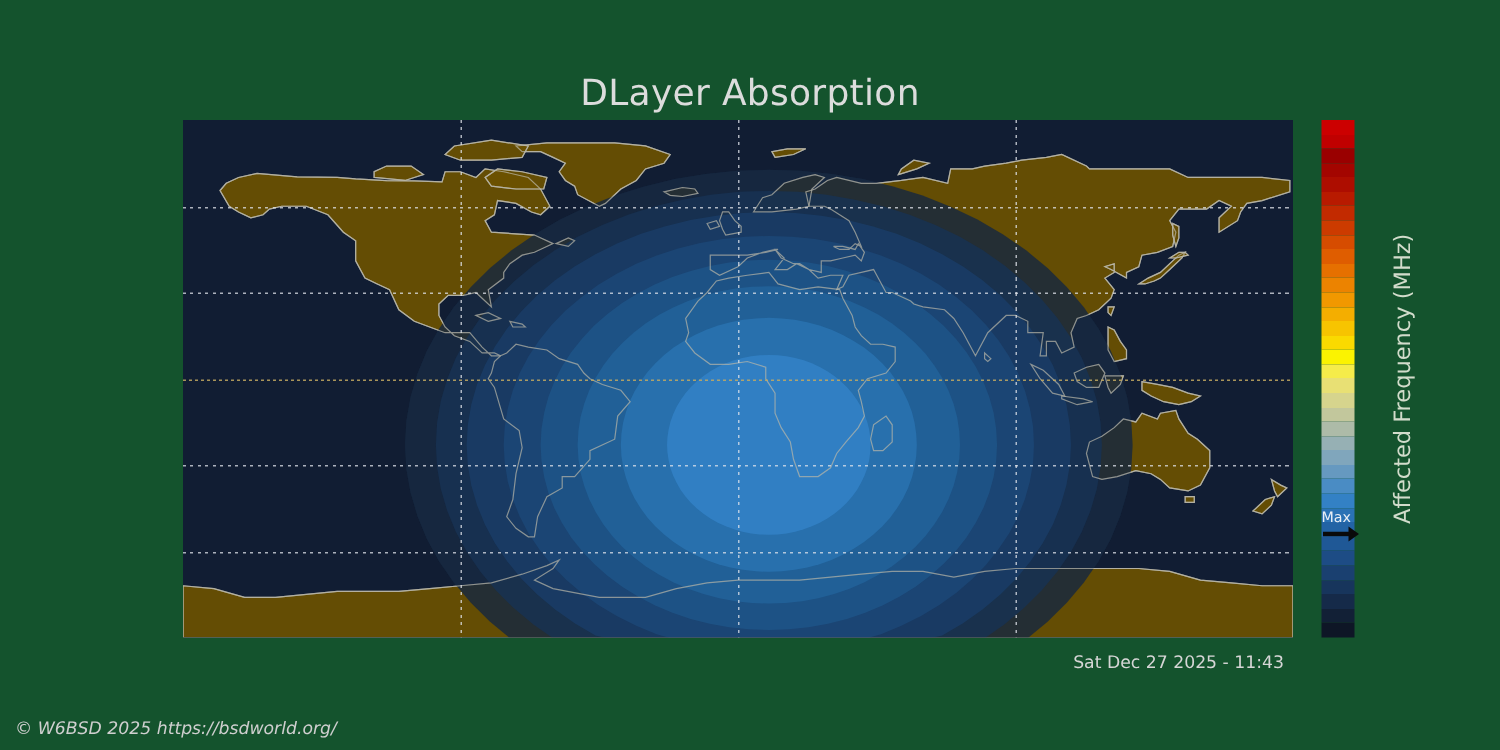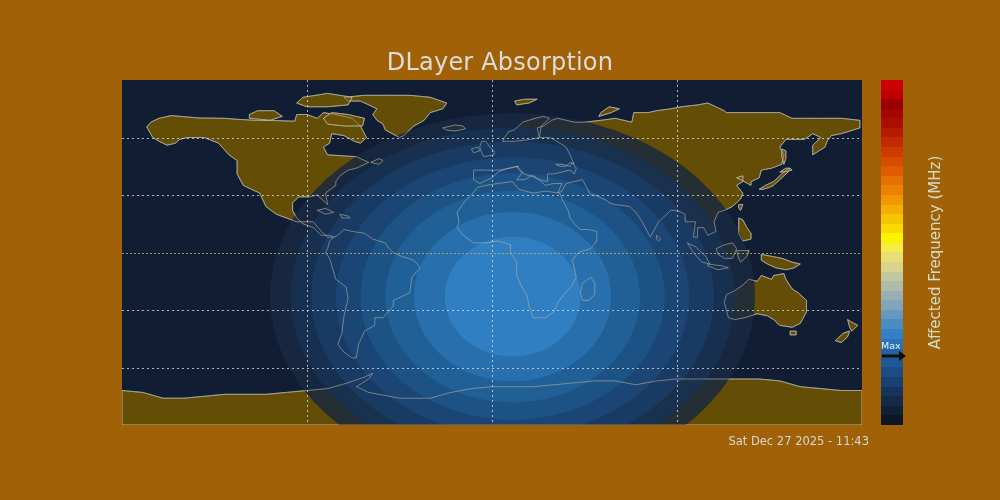--- a/index.html
+++ b/index.html
@@ -11,21 +11,21 @@
     width: 1000px;
     height: 500px;
     overflow: hidden;
     font-family: "DejaVu Sans", sans-serif;
     color: #d8d8d8;
   }
   #page {
     position: relative;
     width: 1000px;
     height: 500px;
-    background: #a16207;
+    background: #14532d;
   }
 
   
   #chart-title {
     position: absolute;
     left: 0; top: 48px;
     width: 1000px;
     text-align: center;
     font-size: 24px;
     color: #dcdcdc;
@@ -130,21 +130,21 @@
   
   #notes {
     position: absolute;
     left: 124px; top: 429px;
     font-size: 11.5px;
     color: #d6d6d6;
     line-height: 15px;
   }
   #timestamp {
     position: absolute;
-    right: 131px; top: 434px;
+    right: 144px; top: 434px;
     font-size: 11.5px;
     color: #d6d6d6;
     white-space: nowrap;
     margin-left: 24px;
   }
   #credit {
     position: absolute;
     left: 10px; top: 478px;
     font-size: 11.5px;
     font-style: italic;
@@ -311,13 +311,14 @@
     <svg width="26" height="24" viewBox="0 0 26 24">
       <line x1="1" y1="15" x2="19" y2="15" stroke="#0a0a0a" stroke-width="3"></line>
       <polygon points="18,10 25,15 18,20" fill="#0a0a0a"></polygon>
     </svg>
   </div>
 
   <div id="notes">
   </div>
 
   <div id="timestamp">Sat Dec 27 2025 - 11:43</div>
+  <div id="credit">© W6BSD 2025 https://bsdworld.org/</div>
 </div>
 
 </body></html>

